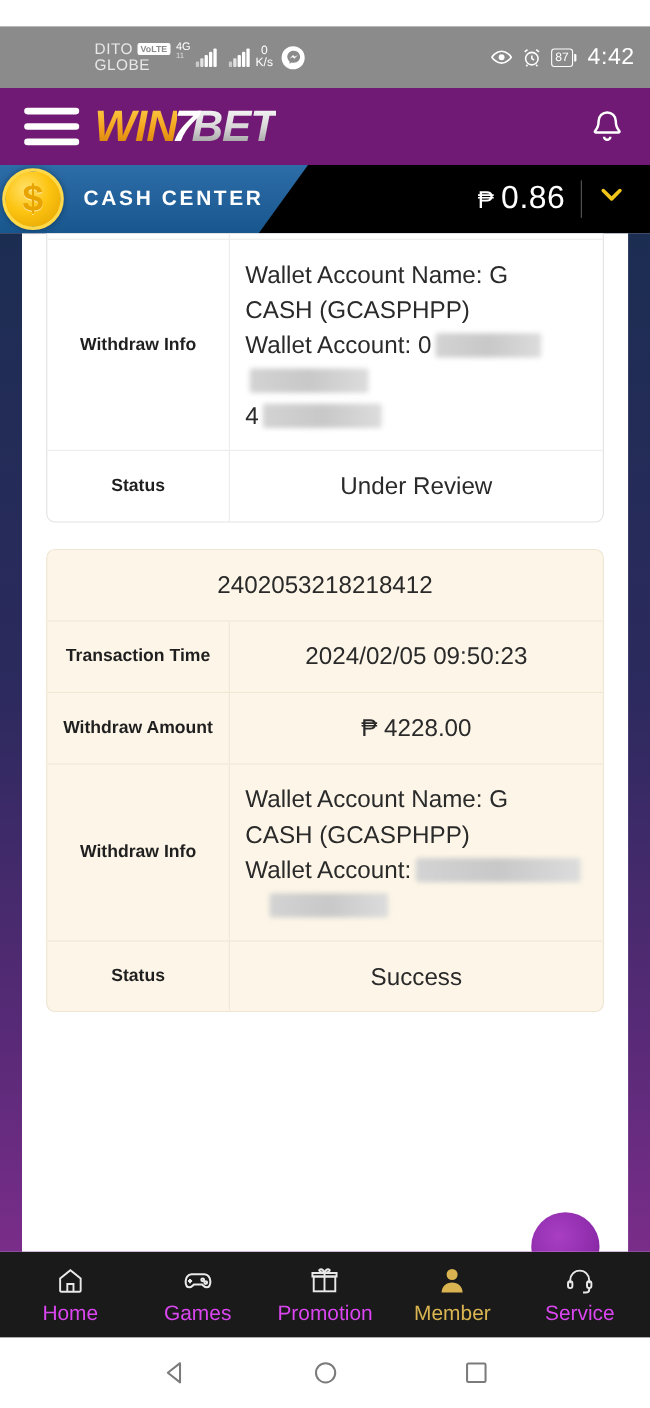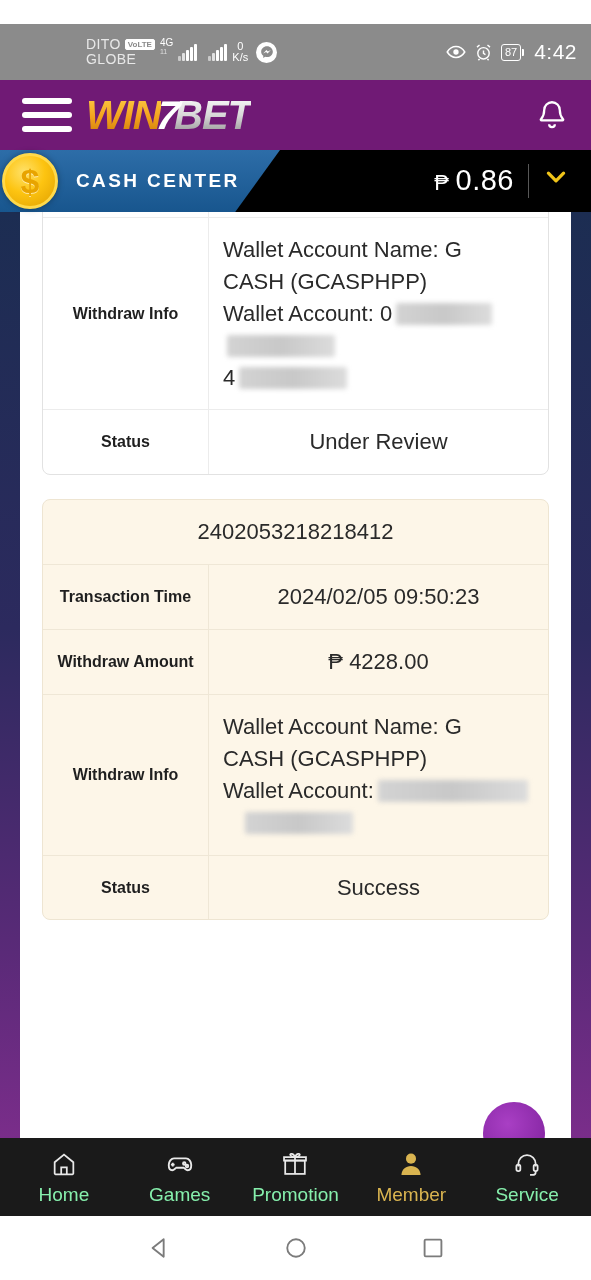--- a/index.html
+++ b/index.html
@@ -136,21 +136,21 @@
     z-index: 5;
   }
 
   
   .bottomnav {
     height: 78px; background: #1a1a1a; flex-shrink: 0;
     display:flex; align-items:center; justify-content: space-around; padding: 0 6px;
   }
   .navitem { display:flex; flex-direction:column; align-items:center; gap: 5px; width: 20%; cursor:pointer; }
   .navitem .ico { width: 30px; height: 30px; color: #e9e9e9; display:flex; align-items:center; justify-content:center; }
-  .navitem .lbl { font-size: 19px; color: #86efac; }
+  .navitem .lbl { font-size: 19px; color: #d946ef; }
   .navitem.active .ico, .navitem.active .lbl { color: #d9b450; }
 
   
   .androidnav { height: 64px; background:#ffffff; flex-shrink:0;
     display:flex; align-items:center; justify-content: space-around; padding: 0 90px; }
   .androidnav .ab { width: 28px; height:28px; color:#7b7b7b; }
 </style>
 </head>
 <body>
 

